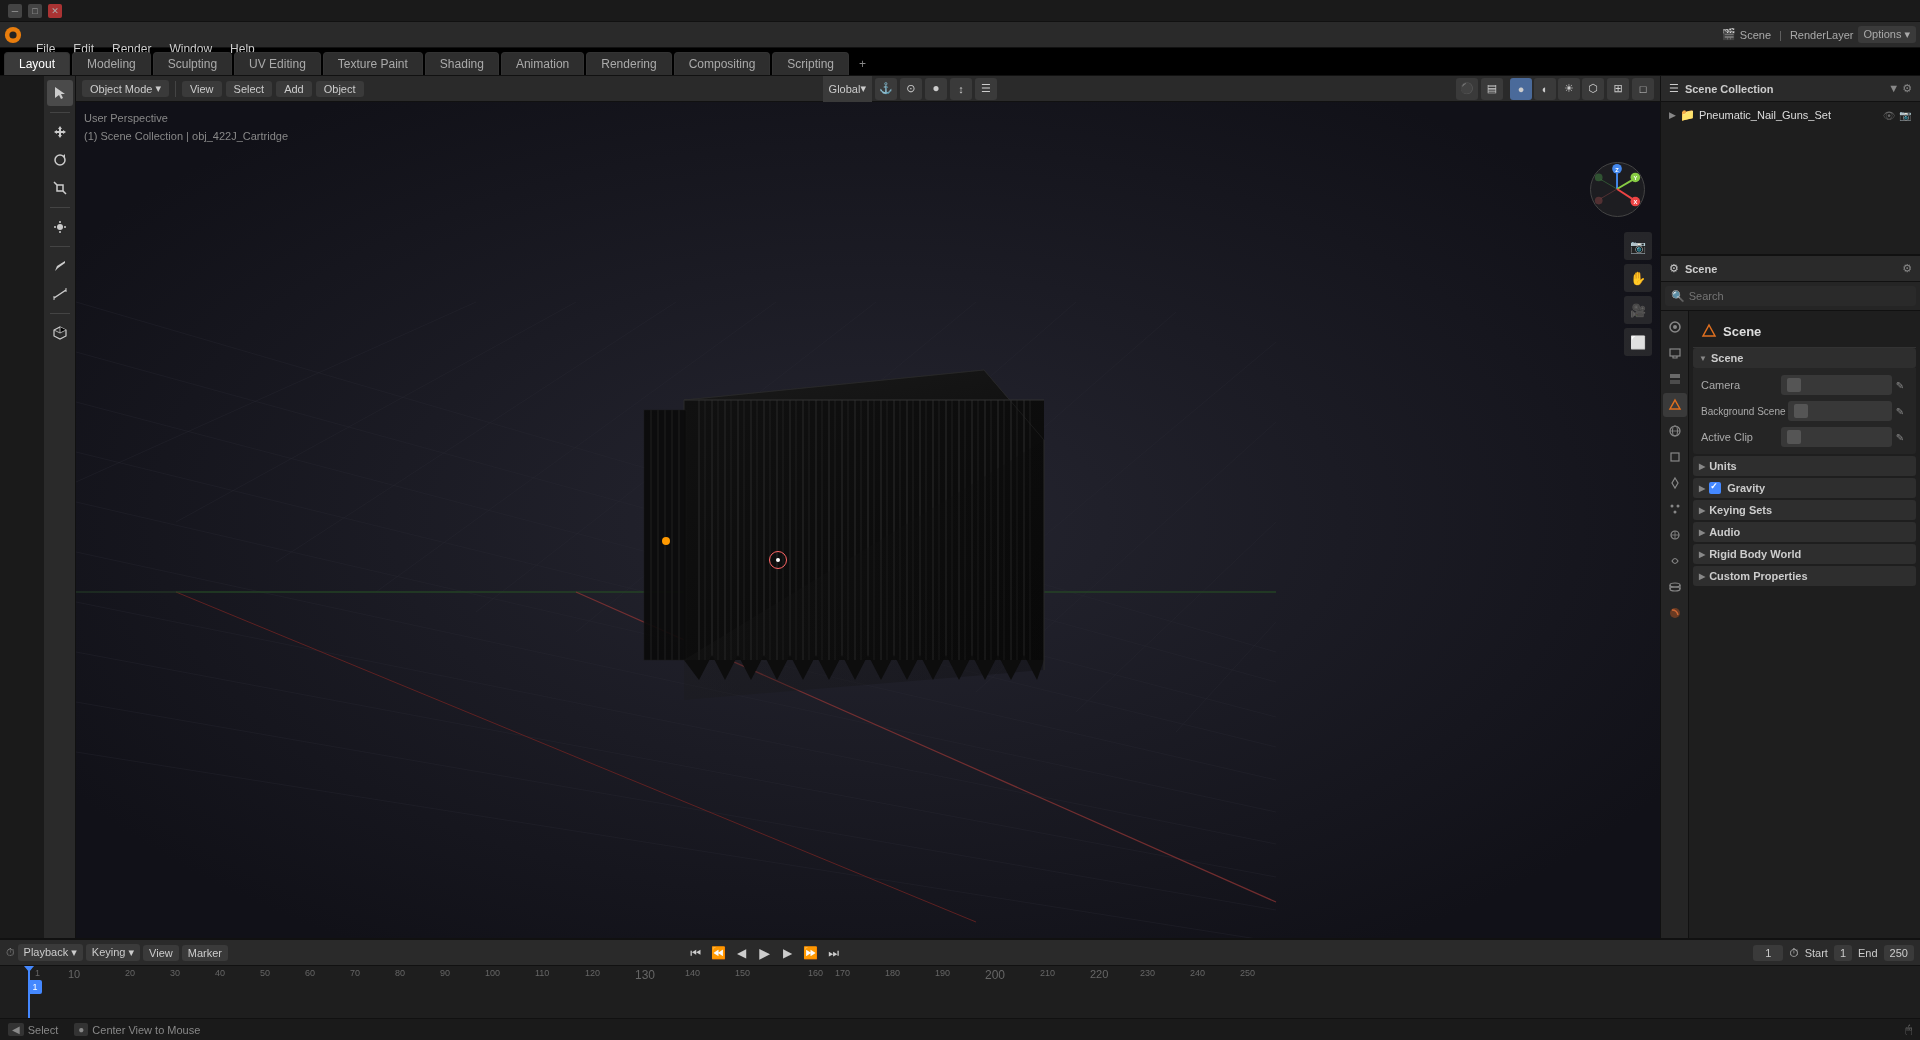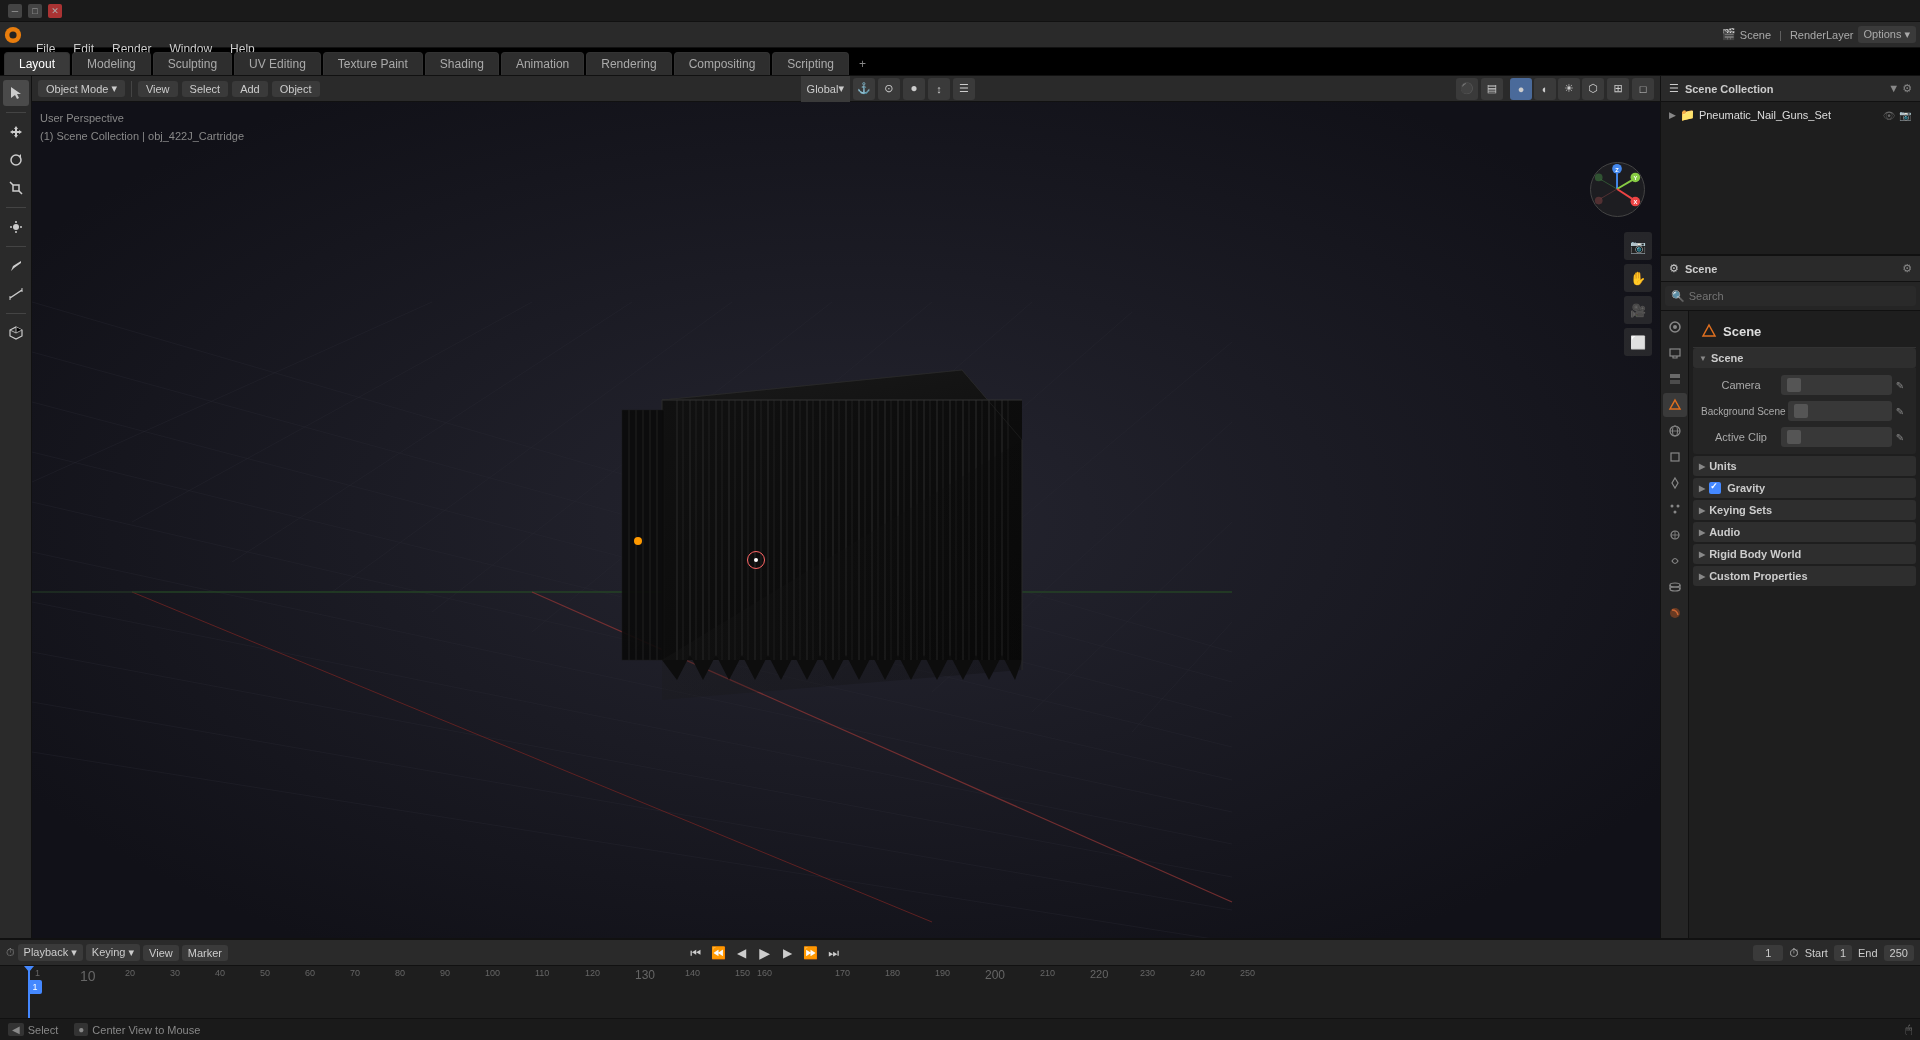--- a/index.html
+++ b/index.html
@@ -366,21 +366,20 @@
     .prop-row {
       display: flex;
       align-items: center;
       justify-content: space-between;
       padding: 3px 0;
       font-size: 11px;
     }
     .prop-label {
       color: #aaa;
       min-width: 80px;
-      text-align: center;
     }
     .prop-value {
       flex: 1;
       background: #383838;
       border-radius: 3px;
       padding: 2px 6px;
       font-size: 11px;
       display: flex;
       align-items: center;
       height: 20px;
@@ -589,21 +588,21 @@
   <div class="ws-tab">UV Editing</div>
   <div class="ws-tab">Texture Paint</div>
   <div class="ws-tab">Shading</div>
   <div class="ws-tab">Animation</div>
   <div class="ws-tab">Rendering</div>
   <div class="ws-tab">Compositing</div>
   <div class="ws-tab">Scripting</div>
   <div class="ws-tab-plus">+</div>
 </div>
 
-<div id="main-content" style="height:calc(1040px - 22px - 26px - 28px - 80px - 22px);display:flex;">
+<div id="main-content" style="height:calc(1040px - 22px - 26px - 28px - 80px - 22px);display:flex;margin-left:44px;">
 
   <div id="left-toolbar">
     <div class="tool-btn active" title="Select">
       <svg width="16" height="16" viewBox="0 0 16 16">
           <path d="M3 2 L3 13 L7 10 L9 14 L11 13 L9 9 L13 9 Z" fill="#ccc" stroke="none"></path>
         </svg>
     </div>
     <div class="tool-divider"></div>
     <div class="tool-btn" title="Move">
       <svg width="16" height="16" viewBox="0 0 16 16">
@@ -1135,36 +1134,36 @@
       <div class="tl-btn">
         <span>250</span>
       </div>
     </div>
   </div>
 
   <div id="timeline-body">
 
     <div style="display:flex;position:absolute;top:2px;left:0;right:0;padding-left:35px;">
       <div style="font-size:9px;color:#666;position:absolute;left:35px;">1</div>
-      <div style="font-size:14px;color:#666;position:absolute;left:80px;">10</div>
+      <div style="font-size:11px;color:#666;position:absolute;left:68px;">10</div>
       <div style="font-size:9px;color:#666;position:absolute;left:125px;">20</div>
       <div style="font-size:9px;color:#666;position:absolute;left:170px;">30</div>
       <div style="font-size:9px;color:#666;position:absolute;left:215px;">40</div>
       <div style="font-size:9px;color:#666;position:absolute;left:260px;">50</div>
       <div style="font-size:9px;color:#666;position:absolute;left:305px;">60</div>
       <div style="font-size:9px;color:#666;position:absolute;left:350px;">70</div>
       <div style="font-size:9px;color:#666;position:absolute;left:395px;">80</div>
       <div style="font-size:9px;color:#666;position:absolute;left:440px;">90</div>
       <div style="font-size:9px;color:#666;position:absolute;left:485px;">100</div>
       <div style="font-size:9px;color:#666;position:absolute;left:535px;">110</div>
       <div style="font-size:9px;color:#666;position:absolute;left:585px;">120</div>
       <div style="font-size:12px;color:#666;position:absolute;left:635px;">130</div>
       <div style="font-size:9px;color:#666;position:absolute;left:685px;">140</div>
       <div style="font-size:9px;color:#666;position:absolute;left:735px;">150</div>
-      <div style="font-size:9px;color:#666;position:absolute;left:757px;">160</div>
+      <div style="font-size:9px;color:#666;position:absolute;left:808px;">160</div>
       <div style="font-size:9px;color:#666;position:absolute;left:835px;">170</div>
       <div style="font-size:9px;color:#666;position:absolute;left:885px;">180</div>
       <div style="font-size:9px;color:#666;position:absolute;left:935px;">190</div>
       <div style="font-size:12px;color:#666;position:absolute;left:985px;">200</div>
       <div style="font-size:9px;color:#666;position:absolute;left:1040px;">210</div>
       <div style="font-size:11px;color:#666;position:absolute;left:1090px;">220</div>
       <div style="font-size:9px;color:#666;position:absolute;left:1140px;">230</div>
       <div style="font-size:9px;color:#666;position:absolute;left:1190px;">240</div>
       <div style="font-size:9px;color:#666;position:absolute;left:1240px;">250</div>
     </div>

